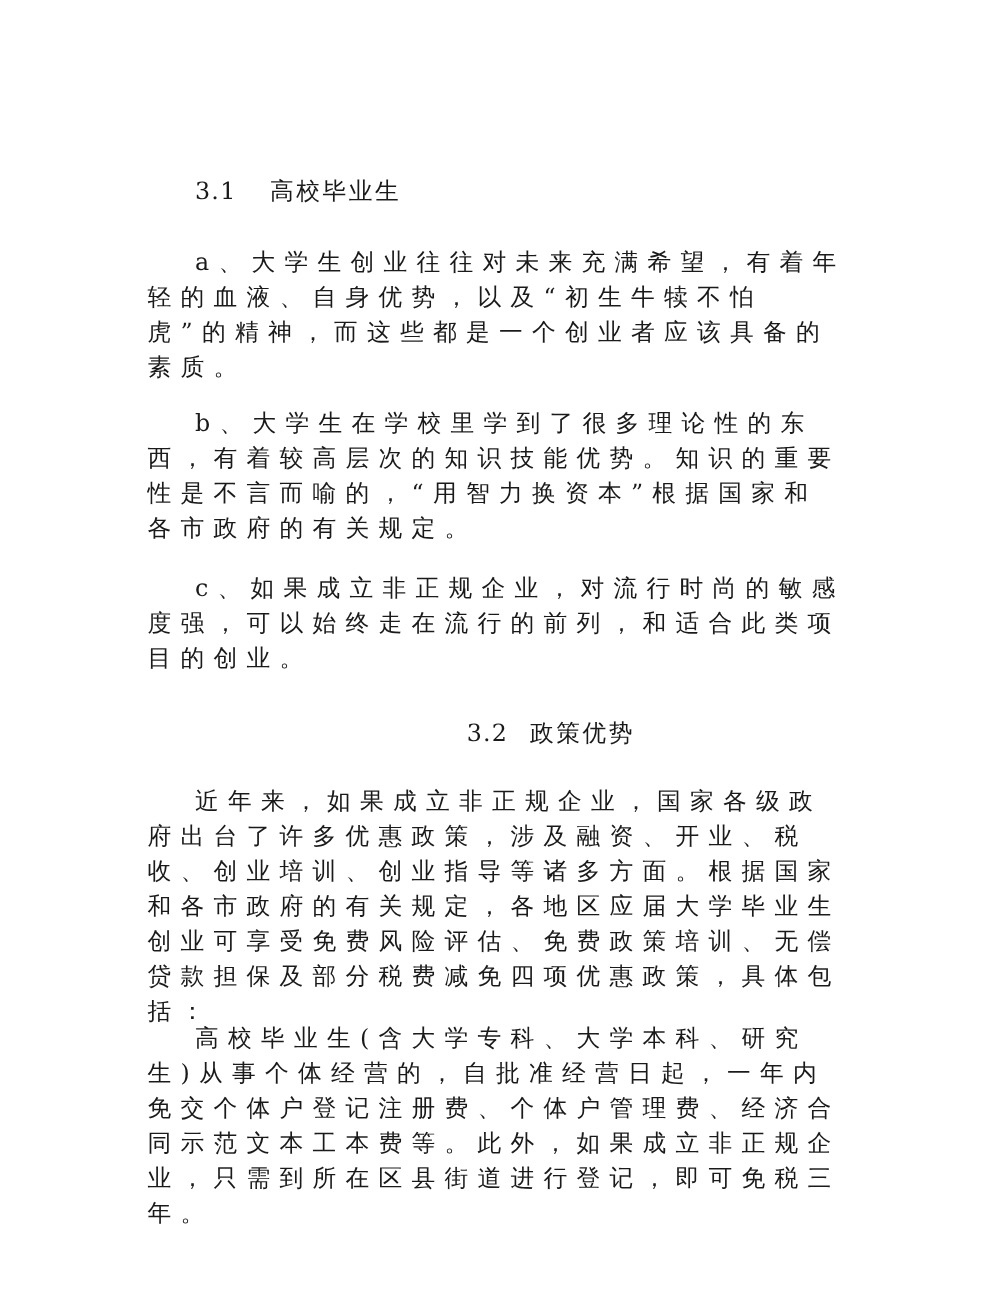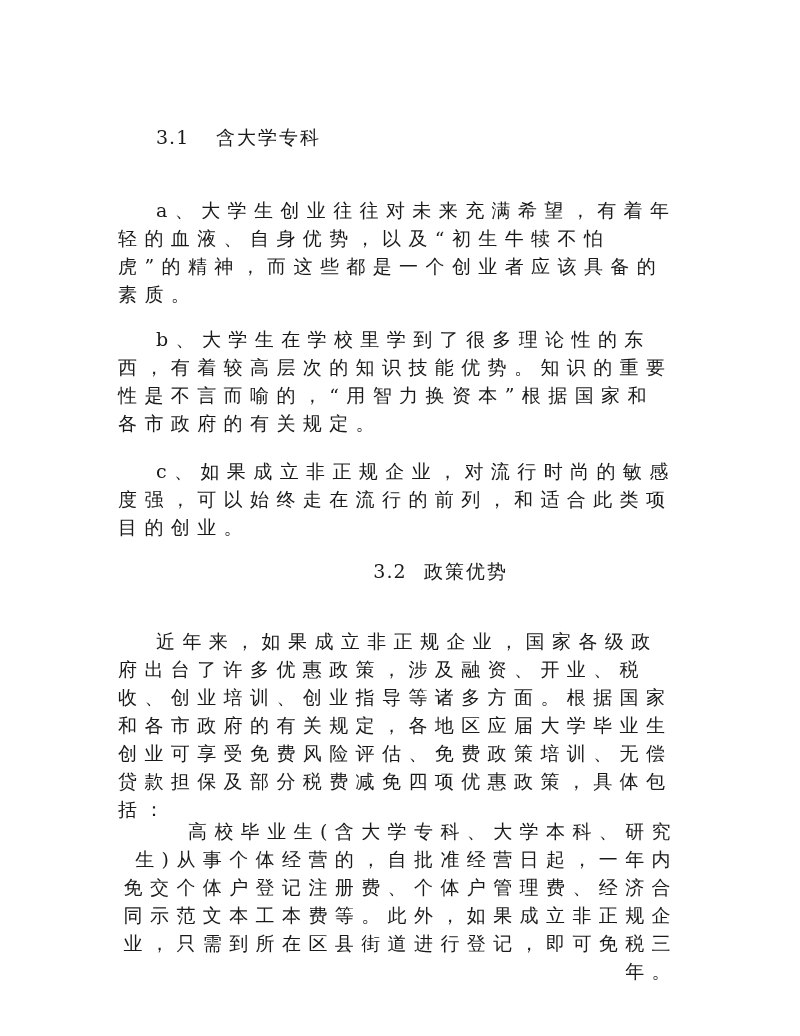--- a/index.html
+++ b/index.html
@@ -2,41 +2,41 @@
 <html><head>
 <meta charset="utf-8">
 <style>
   html, body { margin: 0; padding: 0; background: #ffffff; }
   body { width: 800px; height: 1036px; position: relative; overflow: hidden;
          font-family: "DejaVu Serif", "Liberation Serif", serif; color: #1a1a1a; }
   .page { position: absolute; left: 118px; top: 0; width: 560px; }
   .block { position: absolute; left: 0; width: 560px; font-size: 19px; line-height: 28px;
            letter-spacing: 7.4px; white-space: normal; word-break: break-all; }
   .heading { letter-spacing: 2px; padding-left: 38px; }
-  .heading .num { display: inline-block; width: 52px; letter-spacing: 1px; }
+  .heading .num { display: inline-block; width: 52px; letter-spacing: 1px; margin-top: 16px; }
   .para { text-indent: 38px; }
 </style>
 </head>
 <body>
 
 <div class="page">
 
   <div class="block heading" style="top:123px;">
     <span class="num">3.1</span>
-    <span>含大学专科</span>
+    <span>高校毕业生</span>
   </div>
 
   <div class="block para" style="top:196px;">a、大学生创业往往对未来充满希望，有着年轻的血液、自身优势，以及“初生牛犊不怕虎”的精神，而这些都是一个创业者应该具备的素质。</div>
 
   <div class="block para" style="top:325px;">b、大学生在学校里学到了很多理论性的东西，有着较高层次的知识技能优势。知识的重要性是不言而喻的，“用智力换资本”根据国家和各市政府的有关规定。</div>
 
   <div class="block para" style="top:457px;">c、如果成立非正规企业，对流行时尚的敏感度强，可以始终走在流行的前列，和适合此类项目的创业。</div>
 
   <div class="block heading" style="top:557px;text-align:center;">
     <span class="num">3.2</span>
     <span>政策优势</span>
   </div>
 
   <div class="block para" style="top:627px;">近年来，如果成立非正规企业，国家各级政府出台了许多优惠政策，涉及融资、开业、税收、创业培训、创业指导等诸多方面。根据国家和各市政府的有关规定，各地区应届大学毕业生创业可享受免费风险评估、免费政策培训、无偿贷款担保及部分税费减免四项优惠政策，具体包括：</div>
 
-  <div class="block para" style="top:817px;text-align:right;">高校毕业生(含大学专科、大学本科、研究生)从事个体经营的，自批准经营日起，一年内免交个体户登记注册费、个体户管理费、经济合同示范文本工本费等。此外，如果成立非正规企业，只需到所在区县街道进行登记，即可免税三年。</div>
+  <div class="block para" style="top:817px;">高校毕业生(含大学专科、大学本科、研究生)从事个体经营的，自批准经营日起，一年内免交个体户登记注册费、个体户管理费、经济合同示范文本工本费等。此外，如果成立非正规企业，只需到所在区县街道进行登记，即可免税三年。</div>
 
 </div>
 
 </body></html>

